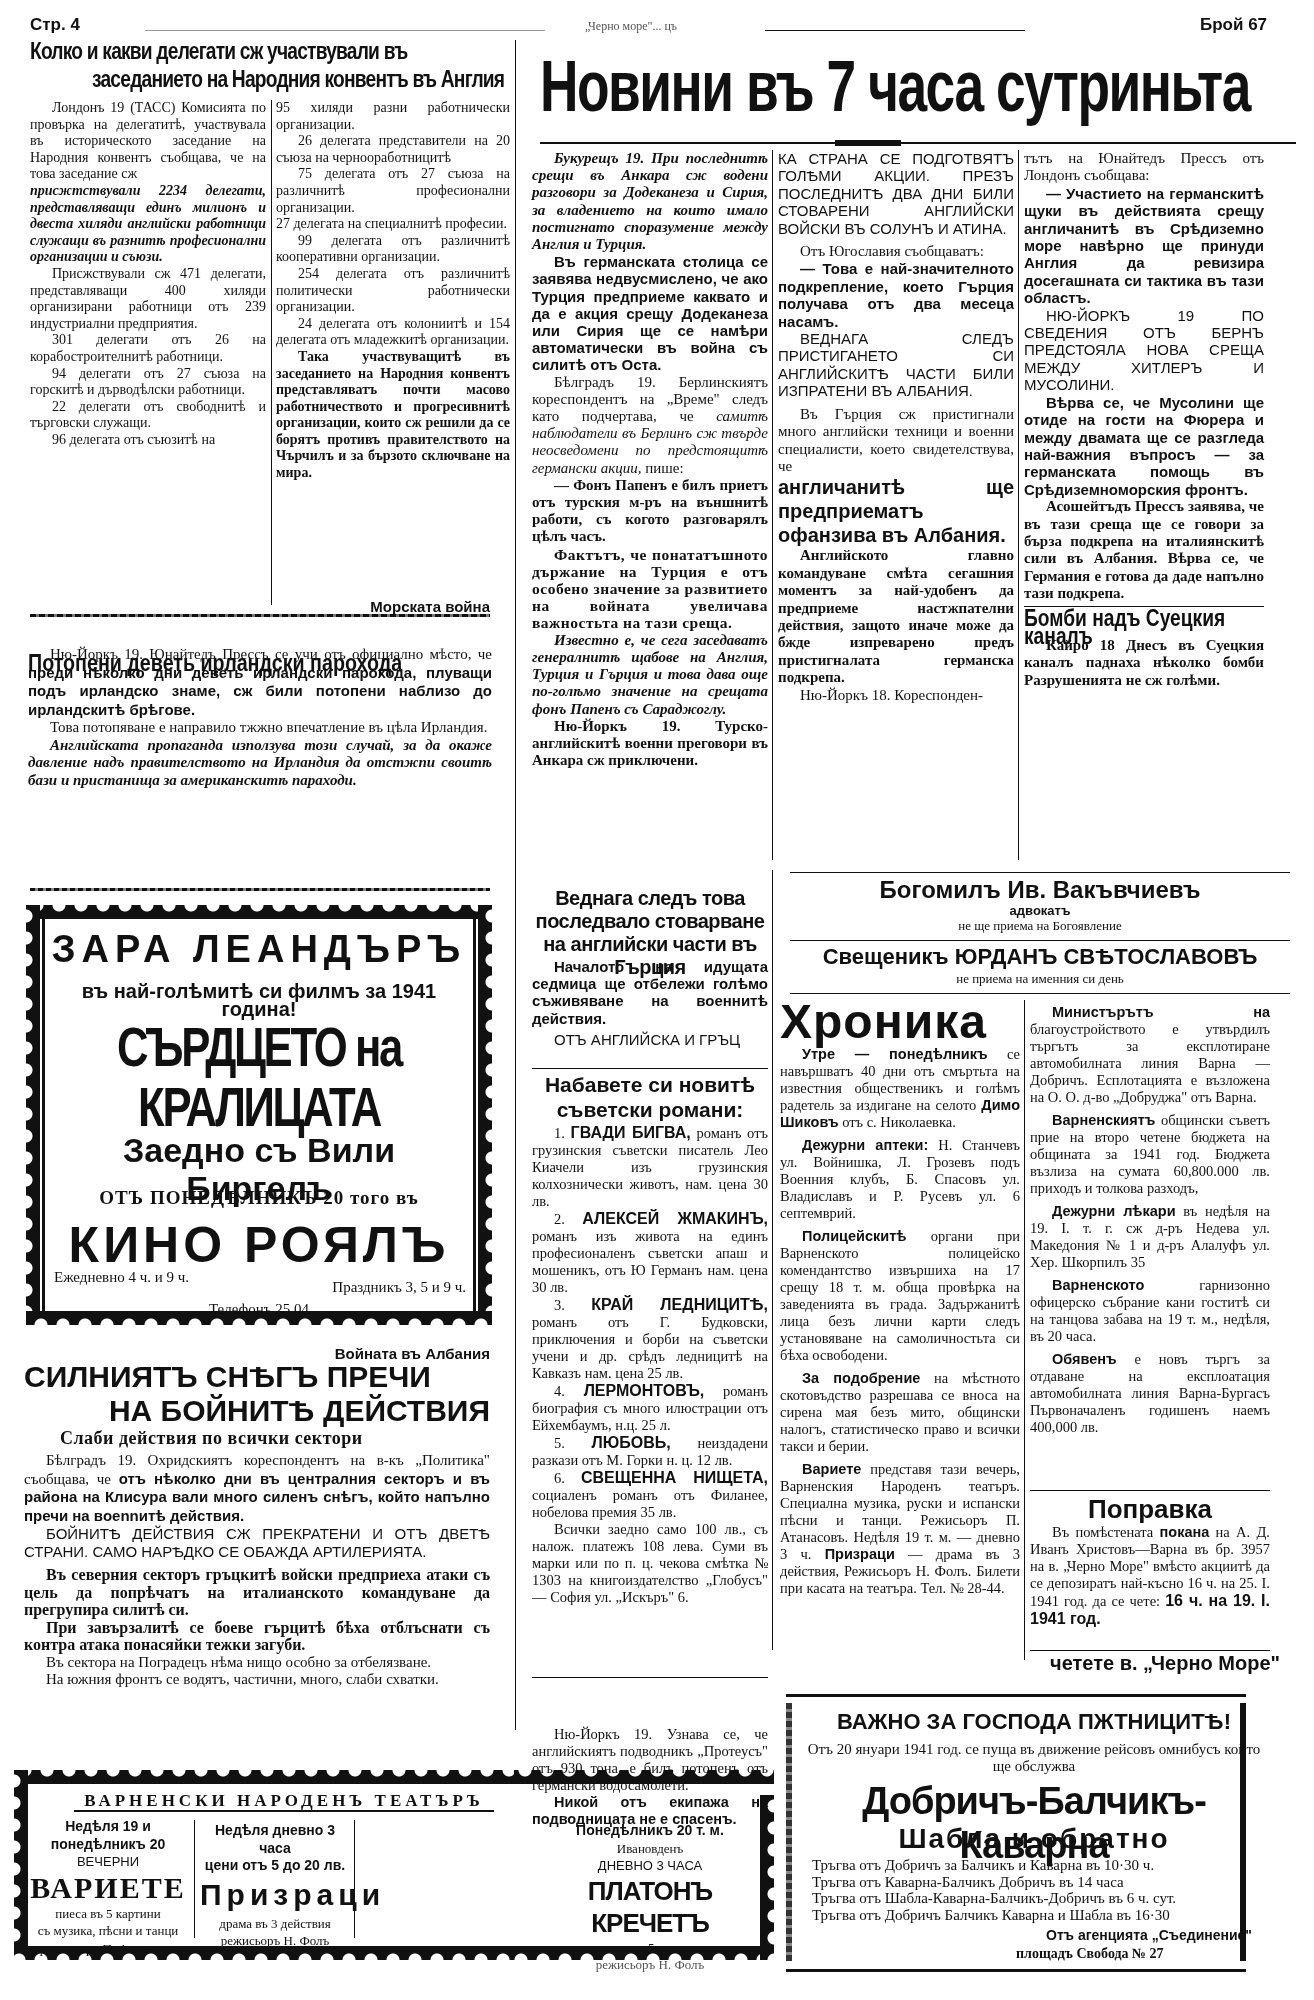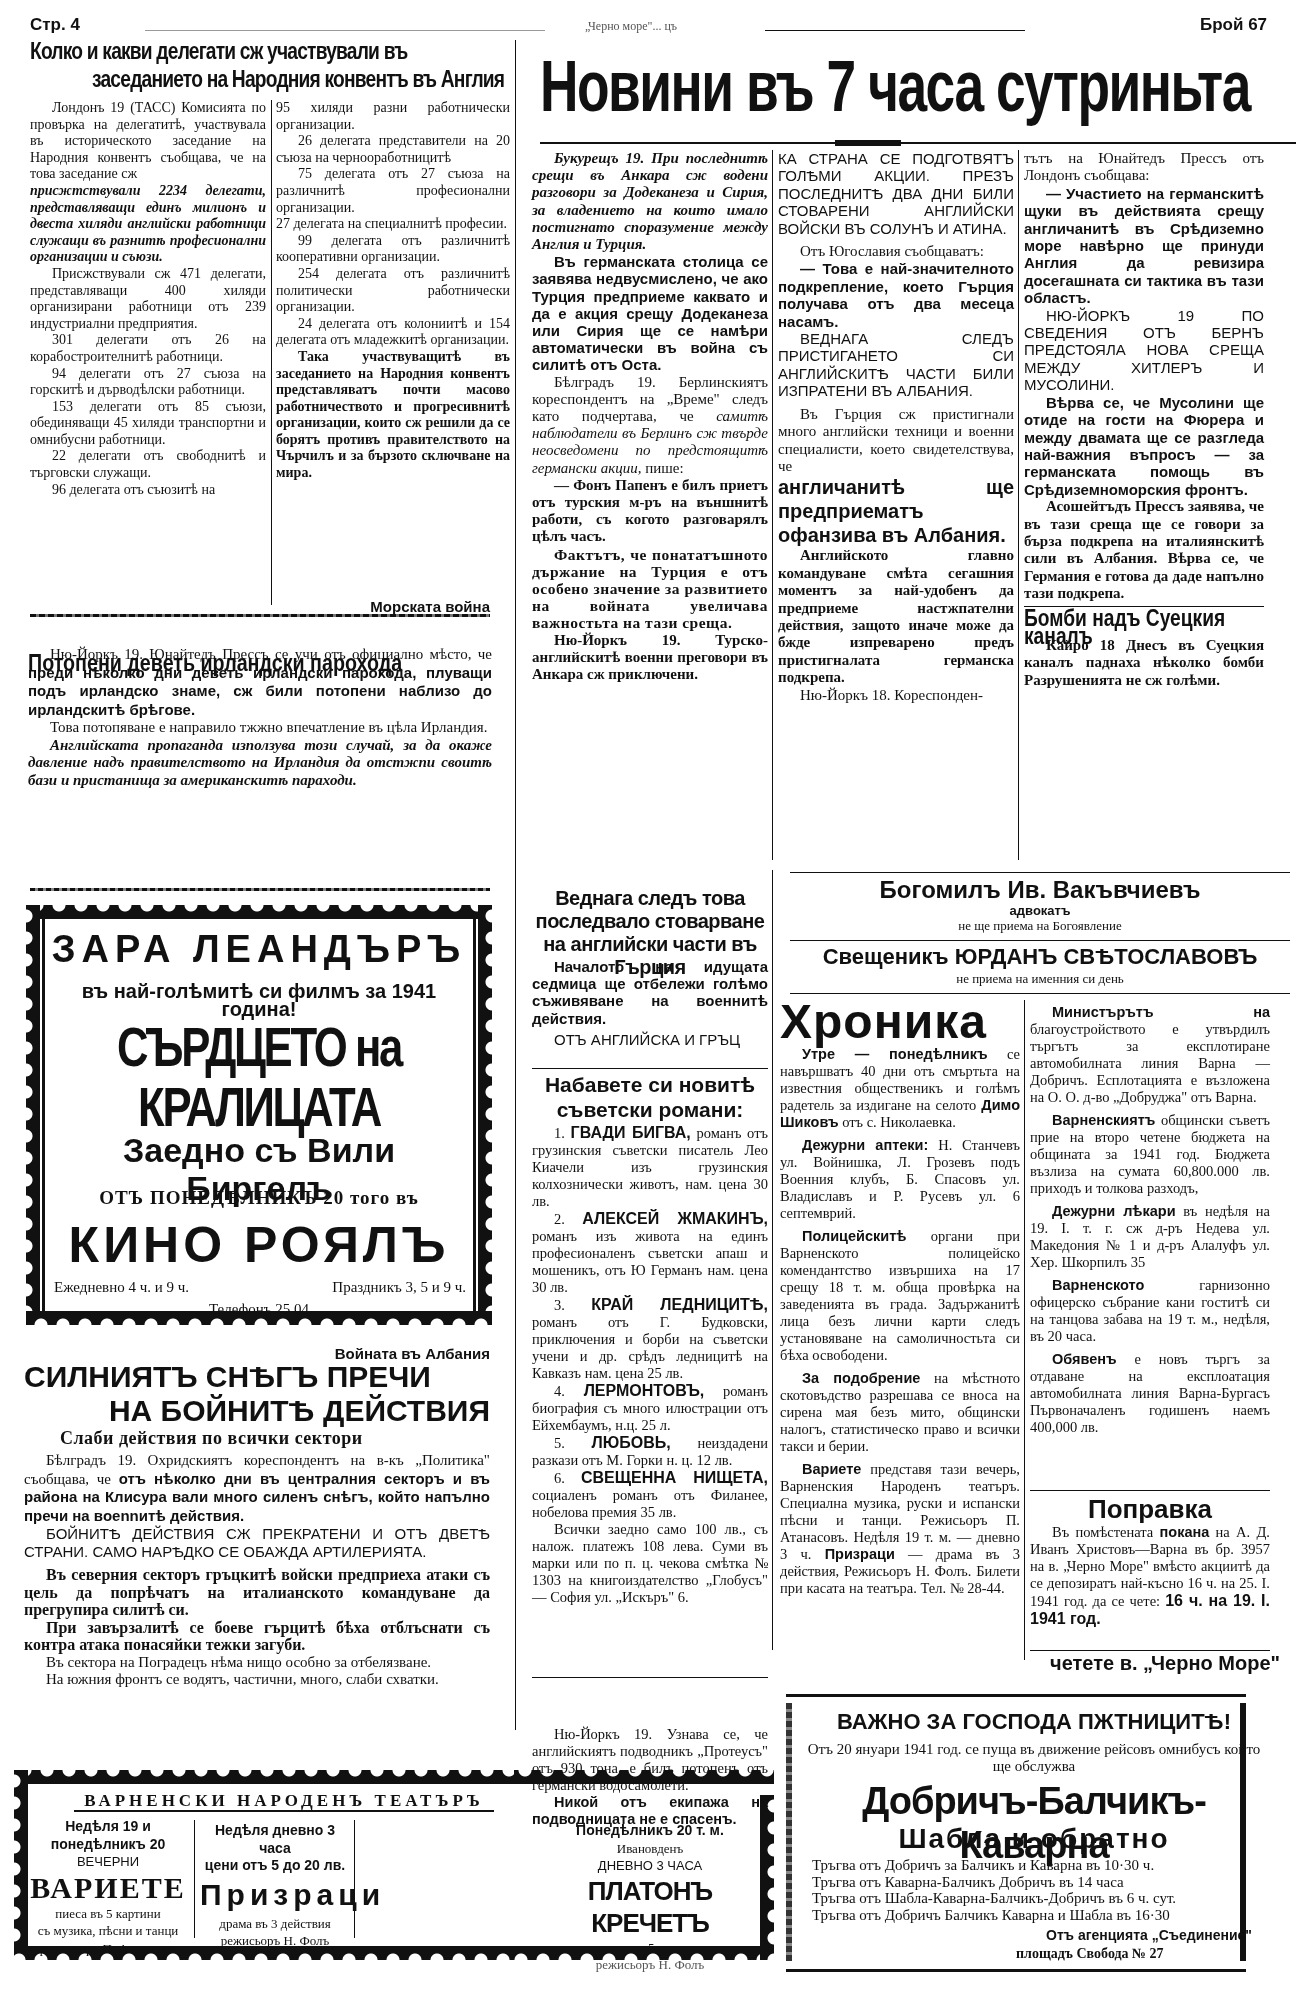--- a/index.html
+++ b/index.html
@@ -35,21 +35,20 @@
 
 <div class="abs cond" style="left:30px;top:42px;font-size:24px;letter-spacing:-1px;transform:scaleX(0.8);width:620px;">Колко и какви делегати сж участвували въ</div>
 <div class="abs cond" style="left:92px;top:70px;font-size:24px;letter-spacing:-1px;transform:scaleX(0.8);width:560px;">заседанието на Народния конвентъ въ Англия</div>
 
 <div class="abs just" style="left:30px;top:100px;width:236px;font-size:14px;line-height:16.6px;">
   <p>Лондонъ 19 (ТАСС) Комисията по провърка на делегатитѣ, участвувала въ историческото заседание на Народния конвентъ съобщава, че на това заседание сж</p>
   <p class="bi" style="text-indent:0">присжтствували 2234 делегати, представляващи единъ милионъ и двеста хиляди английски работници служащи въ разнитѣ професионални организации и съюзи.</p>
   <p>Присжствували сж 471 делегати, представляващи 400 хиляди организирани работници отъ 239 индустриални предприятия.</p>
   <p>301 делегати отъ 26 на корабостроителнитѣ работници.</p>
   <p>94 делегати отъ 27 съюза на горскитѣ и дърводѣлски работници.</p>
-  <p>153 делегати отъ 85 съюзи, обединяващи 45 хиляди транспортни и омнибусни работници.</p>
   <p>22 делегати отъ свободнитѣ и търговски служащи.</p>
   <p>96 делегата отъ съюзитѣ на</p>
 </div>
 <div class="vrule" style="left:271px;top:100px;height:505px;width:1px;"></div>
 <div class="abs just" style="left:276px;top:100px;width:234px;font-size:14px;line-height:16.6px;">
   <p style="text-indent:0">95 хиляди разни работнически организации.</p>
   <p>26 делегата представители на 20 съюза на чернооработницитѣ</p>
   <p>75 делегата отъ 27 съюза на различнитѣ професионални организации.</p>
   <p style="text-indent:0">27 делегата на специалнитѣ професии.</p>
   <p>99 делегата отъ различнитѣ кооперативни организации.</p>
@@ -77,21 +76,21 @@
   <div class="wavy-top" style="left:0;bottom:0;width:466px;transform:rotate(180deg);"></div>
   <div class="vrule" style="left:16px;top:14px;height:392px;width:3px;"></div>
   <div class="vrule" style="right:16px;top:14px;height:392px;width:3px;"></div>
 
   <div class="abs heavy center" style="left:20px;top:22px;width:426px;font-size:38px;letter-spacing:6px;line-height:44px;">ЗАРА ЛЕАНДЪРЪ</div>
   <div class="abs cond center" style="left:20px;top:78px;width:426px;font-size:20px;">въ най-голѣмитѣ си филмъ за 1941 година!</div>
   <div class="abs cond center" style="left:20px;top:112px;width:426px;font-size:56px;line-height:60px;letter-spacing:-3px;transform:scaleX(0.78);transform-origin:center top;">СЪРДЦЕТО на КРАЛИЦАТА</div>
   <div class="abs cond center" style="left:20px;top:226px;width:426px;font-size:34px;line-height:38px;">Заедно съ Вили Биргелъ</div>
   <div class="abs serif b center" style="left:20px;top:284px;width:426px;font-size:19px;letter-spacing:1px;">ОТЪ ПОНЕДѢЛНИКЪ 20 того въ</div>
   <div class="abs heavy center" style="left:20px;top:312px;width:426px;font-size:50px;line-height:56px;letter-spacing:4px;">КИНО РОЯЛЪ</div>
-  <div class="abs" style="left:28px;top:374px;font-size:15px;">Ежедневно 4 ч. и 9 ч.</div>
+  <div class="abs" style="left:28px;top:364px;font-size:15px;">Ежедневно 4 ч. и 9 ч.</div>
   <div class="abs right" style="right:26px;top:374px;font-size:15px;">Праздникъ 3, 5 и 9 ч.</div>
   <div class="abs center" style="left:20px;top:396px;width:426px;font-size:15px;">Телефонъ 25 04</div>
 </div>
 
 <div class="abs sans b right" style="left:280px;top:1345px;width:210px;font-size:15px;">Войната въ Албания</div>
 <div class="abs heavy" style="left:24px;top:1360px;font-size:30px;line-height:34px;">СИЛНИЯТЪ СНѢГЪ ПРЕЧИ</div>
 <div class="abs heavy right" style="left:100px;top:1394px;width:390px;font-size:30px;line-height:34px;">НА БОЙНИТѢ ДЕЙСТВИЯ</div>
 <div class="abs serif b" style="left:60px;top:1430px;font-size:18px;letter-spacing:0.5px;">Слаби действия по всички сектори</div>
 <div class="abs just" style="left:24px;top:1452px;width:466px;font-size:15px;line-height:17.5px;">
   <p><span>Бѣлградъ 19. Охридскиятъ кореспондентъ на в-къ „Политика" съобщава, че</span> <span class="sans b">отъ нѣколко дни въ централния секторъ и въ района на Клисура вали много силенъ снѣгъ, който напълно пречи на воennитѣ действия.</span></p>
@@ -141,20 +140,21 @@
 <div class="abs cond" style="left:540px;top:46px;font-size:72px;line-height:80px;letter-spacing:-2px;transform:scaleX(0.74);width:1000px;">Новини въ 7 часа сутриньта</div>
 <div class="hrule" style="left:540px;top:142px;width:756px;height:2px;"></div>
 <div class="hrule" style="left:835px;top:140px;width:66px;height:6px;"></div>
 
 <div class="abs just" style="left:532px;top:150px;width:236px;font-size:15px;line-height:17.2px;">
   <p class="bi">Букурещъ 19. При последнитѣ срещи въ Анкара сж водени разговори за Додеканеза и Сирия, за владението на които имало постигнато споразумение между Англия и Турция.</p>
   <p class="sans b">Въ германската столица се заявява недвусмислено, че ако Турция предприеме каквато и да е акция срещу Додеканеза или Сирия ще се намѣри автоматически въ война съ силитѣ отъ Оста.</p>
   <p><span>Бѣлградъ 19. Берлинскиятъ кореспондентъ на „Време" следъ като подчертава, че</span> <span class="i">самитѣ наблюдатели въ Берлинъ сж твърде неосведомени по предстоящитѣ германски акции,</span> <span>пише:</span></p>
   <p class="b">— Фонъ Папенъ е билъ приетъ отъ турския м-ръ на външнитѣ работи, съ когото разговарялъ цѣлъ часъ.</p>
   <p class="serif b" style="font-size:15.5px;letter-spacing:0.5px;">Фактътъ, че понататъшното държание на Турция е отъ особено значение за развитието на войната увеличава важностьта на тази среща.</p>
+  <p class="bi">Известно е, че сега заседаватъ генералнитѣ щабове на Англия, Турция и Гърция и това дава още по-голѣмо значение на срещата фонъ Папенъ съ Сараджоглу.</p>
   <p class="b">Ню-Йоркъ 19. Турско-английскитѣ военни преговори въ Анкара сж приключени.</p>
 </div>
 <div class="abs cond center" style="left:532px;top:887px;width:236px;font-size:20px;line-height:23px;transform:none;letter-spacing:-0.5px;">Веднага следъ това последвало стоварване на английски части въ Гърция</div>
 <div class="abs just" style="left:532px;top:958px;width:236px;font-size:15px;line-height:17.2px;">
   <p class="sans b">Началото на идущата седмица ще отбележи голѣмо съживяване на военнитѣ действия.</p>
   <p class="sans" style="margin-top:4px;">ОТЪ АНГЛИЙСКА И ГРЪЦ</p>
 </div>
 <div class="hrule" style="left:532px;top:1068px;width:236px;height:1px;"></div>
 
 <div class="vrule" style="left:772px;top:150px;height:710px;width:1px;"></div>

